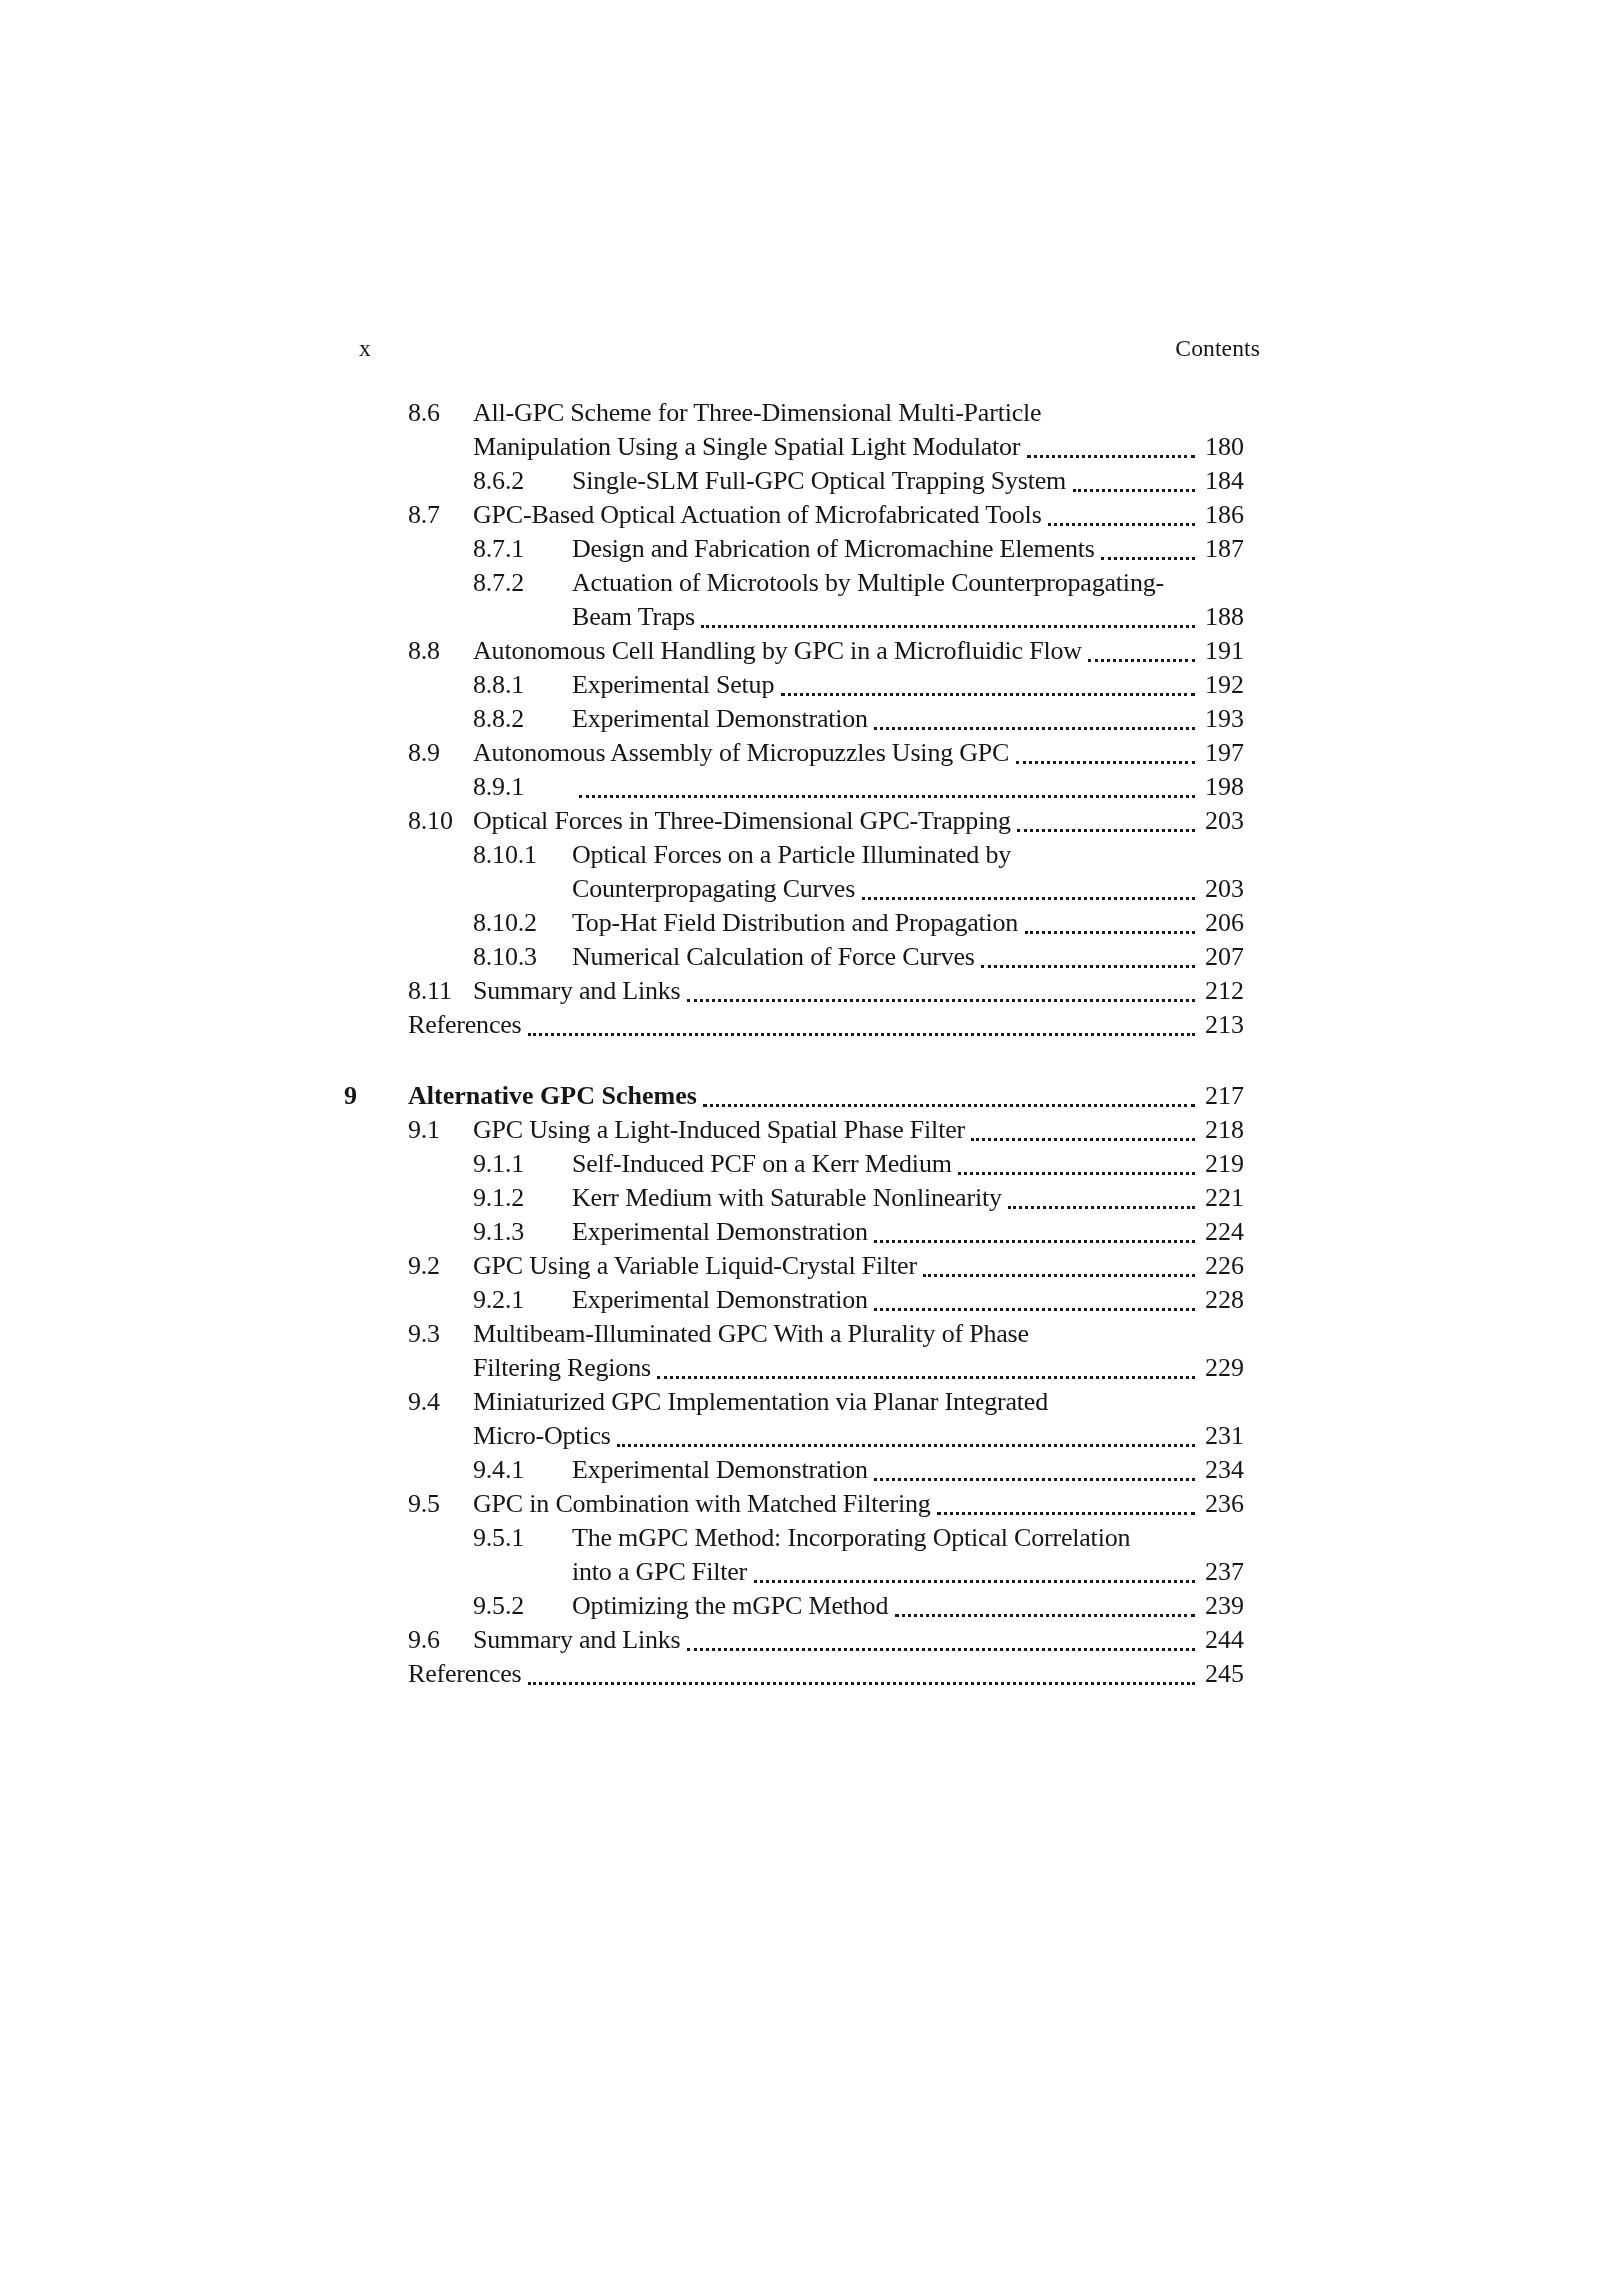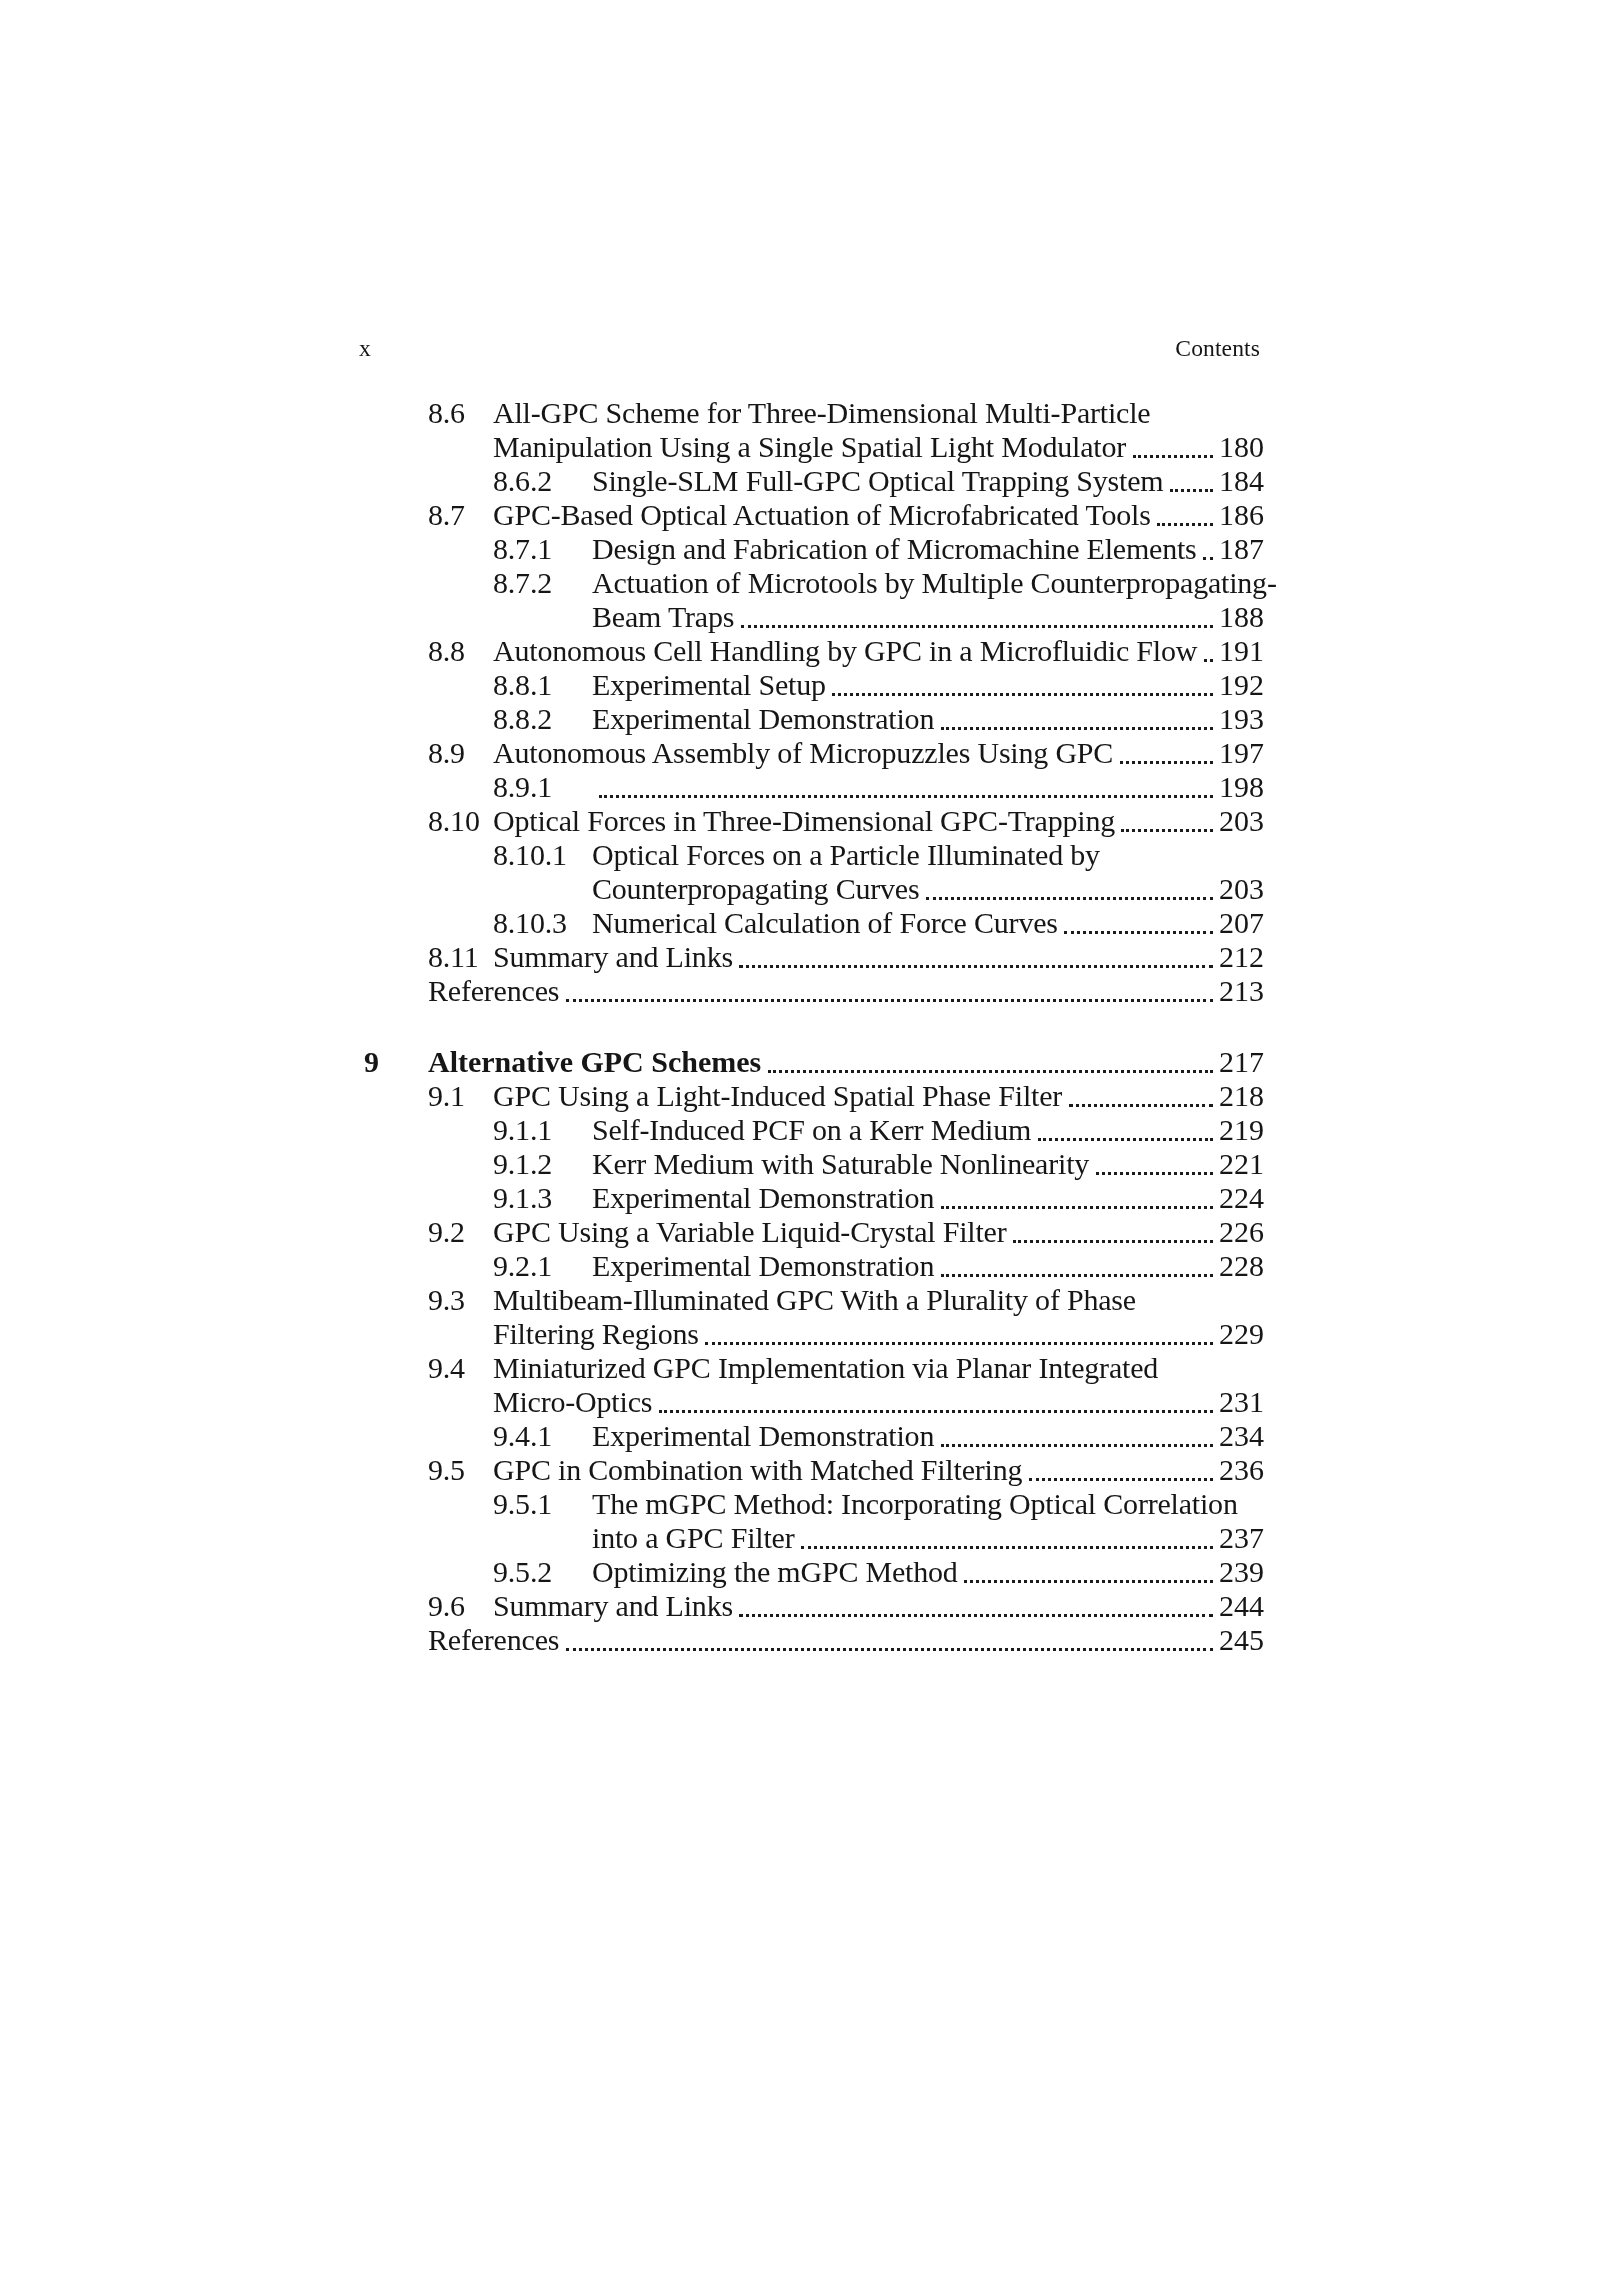--- a/index.html
+++ b/index.html
@@ -21,24 +21,24 @@
     height: 30px;
     line-height: 30px;
     font-size: 23.6px;
     display: flex;
     justify-content: space-between;
     letter-spacing: 0.1px;
   }
   
   .toc {
     position: absolute;
-    left: 364px;
+    left: 344px;
     top: 396px;
     width: 900px;
-    font-size: 30px;
+    font-size: 26px;
     letter-spacing: -0.2px;
   }
   .row {
     display: flex;
     align-items: baseline;
     height: 34px;
     line-height: 34px;
     white-space: nowrap;
   }
   .row .num   { flex: 0 0 auto; }
@@ -152,20 +152,26 @@
       <div class="row subsection">
         <span class="num">8.10.1</span>
         <span class="title">Optical Forces on a Particle Illuminated by</span>
       </div>
       <div class="row cont-subsection">
         <span class="title">Counterpropagating Curves</span>
         <span class="leader"></span>
         <span class="pageno">203</span>
       </div>
       <div class="row subsection">
+        <span class="num">8.10.2</span>
+        <span class="title">Top-Hat Field Distribution and Propagation</span>
+        <span class="leader"></span>
+        <span class="pageno">206</span>
+      </div>
+      <div class="row subsection">
         <span class="num">8.10.3</span>
         <span class="title">Numerical Calculation of Force Curves</span>
         <span class="leader"></span>
         <span class="pageno">207</span>
       </div>
       <div class="row section">
         <span class="num">8.11</span>
         <span class="title">Summary and Links</span>
         <span class="leader"></span>
         <span class="pageno">212</span>

